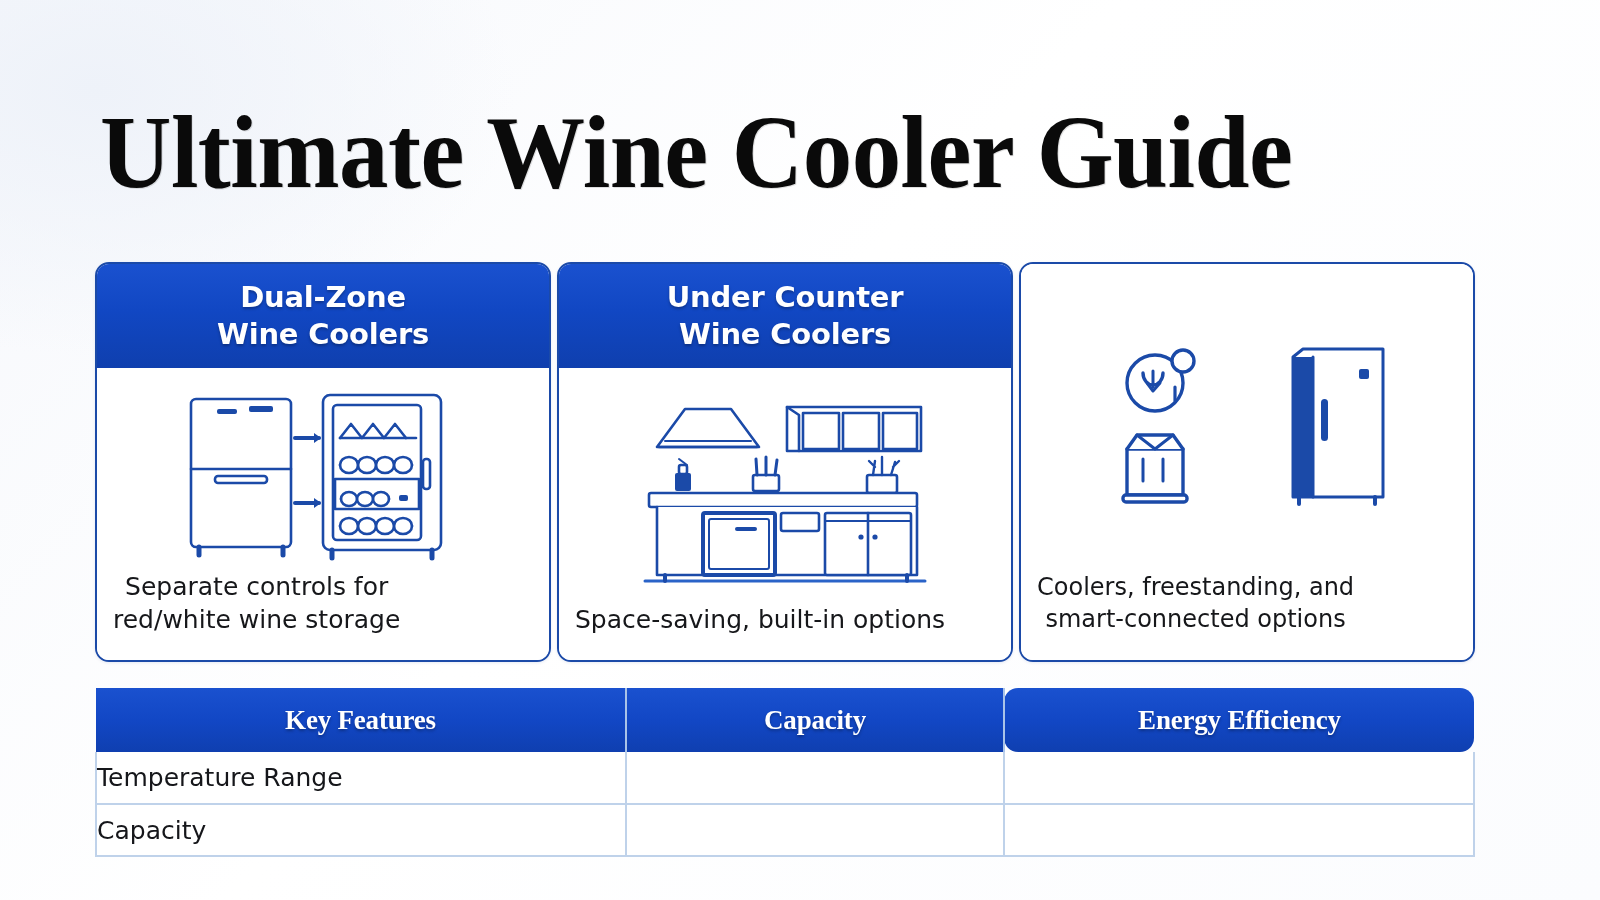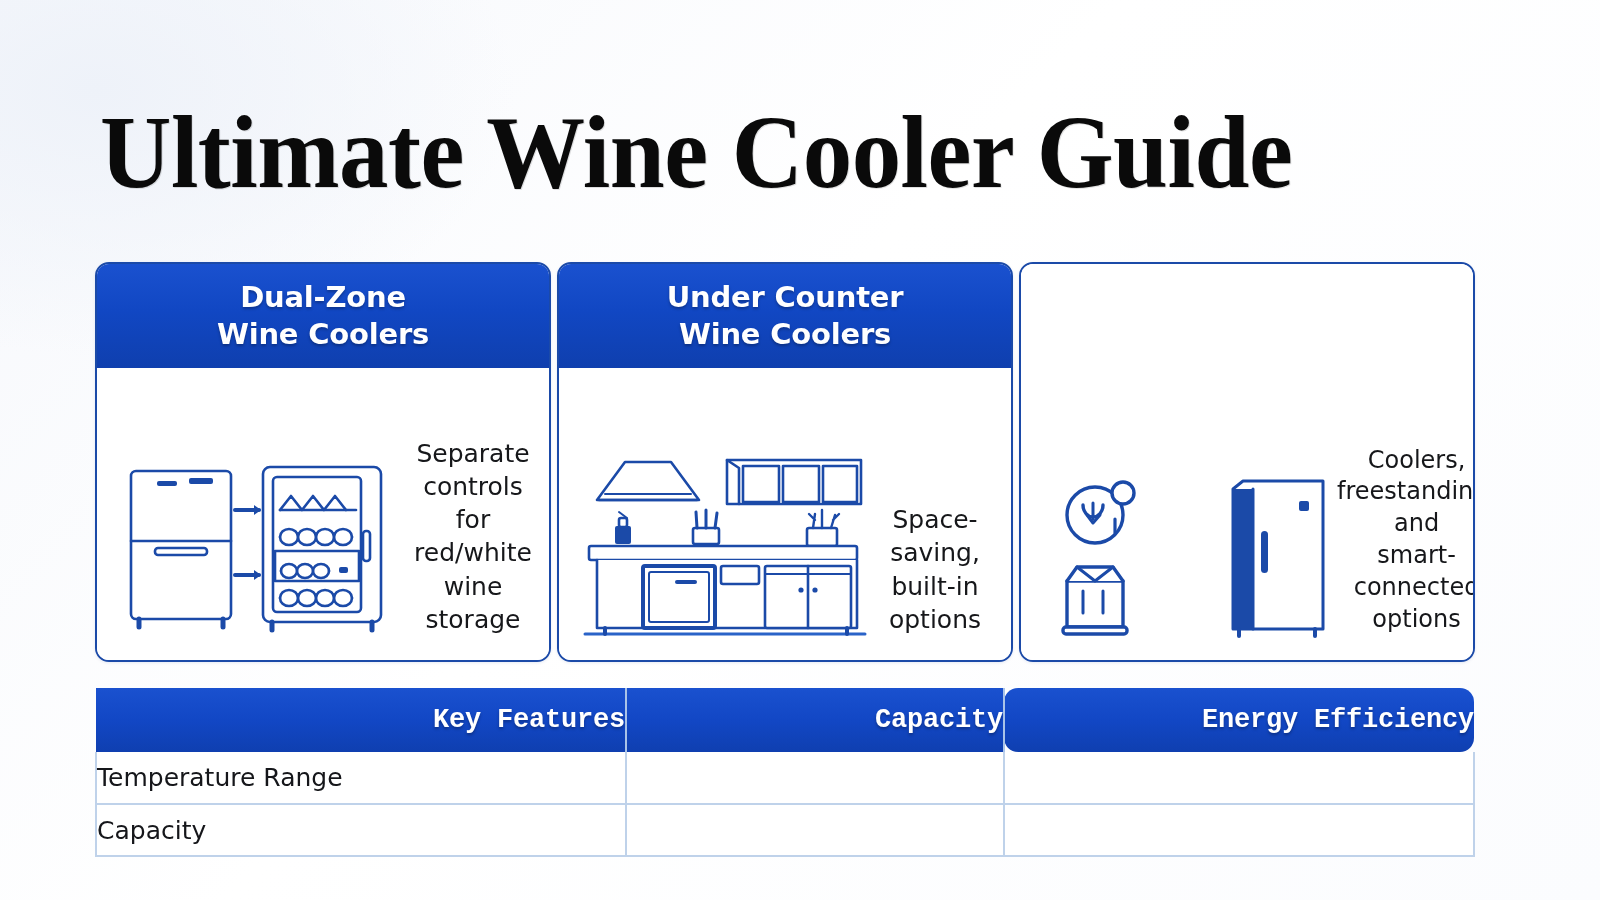--- a/index.html
+++ b/index.html
@@ -82,22 +82,22 @@
     line-height: 1.28;
     color: #ffffff;
     letter-spacing: -0.2px;
     text-shadow: 0 2px 3px rgba(0,0,0,0.28);
     white-space: pre-line;
   }
 
   .card-body {
     flex: 1 1 auto;
     display: flex;
-    flex-direction: row;
-    align-items: flex-end;
+    flex-direction: column;
+    align-items: flex-start;
     justify-content: space-between;
     padding: 14px 16px 20px 16px;
     background: #ffffff;
   }
 
   .art {
     flex: 1 1 auto;
     display: flex;
     align-items: center;
     justify-content: center;
@@ -123,26 +123,26 @@
     left: 95px;
     top: 650px;
     width: 1378px;
     border-collapse: collapse;
     table-layout: fixed;
   }
 
   .table th {
     background: linear-gradient(180deg, #1a51cf 0%, #1247c5 50%, #0f3fb0 100%);
     color: #ffffff;
-    font-family: Liberation Mono, monospace;
+    font-family: Liberation Serif, serif;
     font-weight: 700;
     font-size: 27px;
     letter-spacing: -0.2px;
     height: 64px;
-    text-align: right;
+    text-align: center;
     border-right: 2px solid #a9c3e8;
     text-shadow: 0 2px 3px rgba(0,0,0,0.30);
   }
   .table th:last-child { border-right: none; border-radius: 14px; }
 
   .table td {
     background: #ffffff;
     height: 52px;
     font-family: "DejaVu Sans", "Liberation Sans", sans-serif;
     font-size: 25px;

